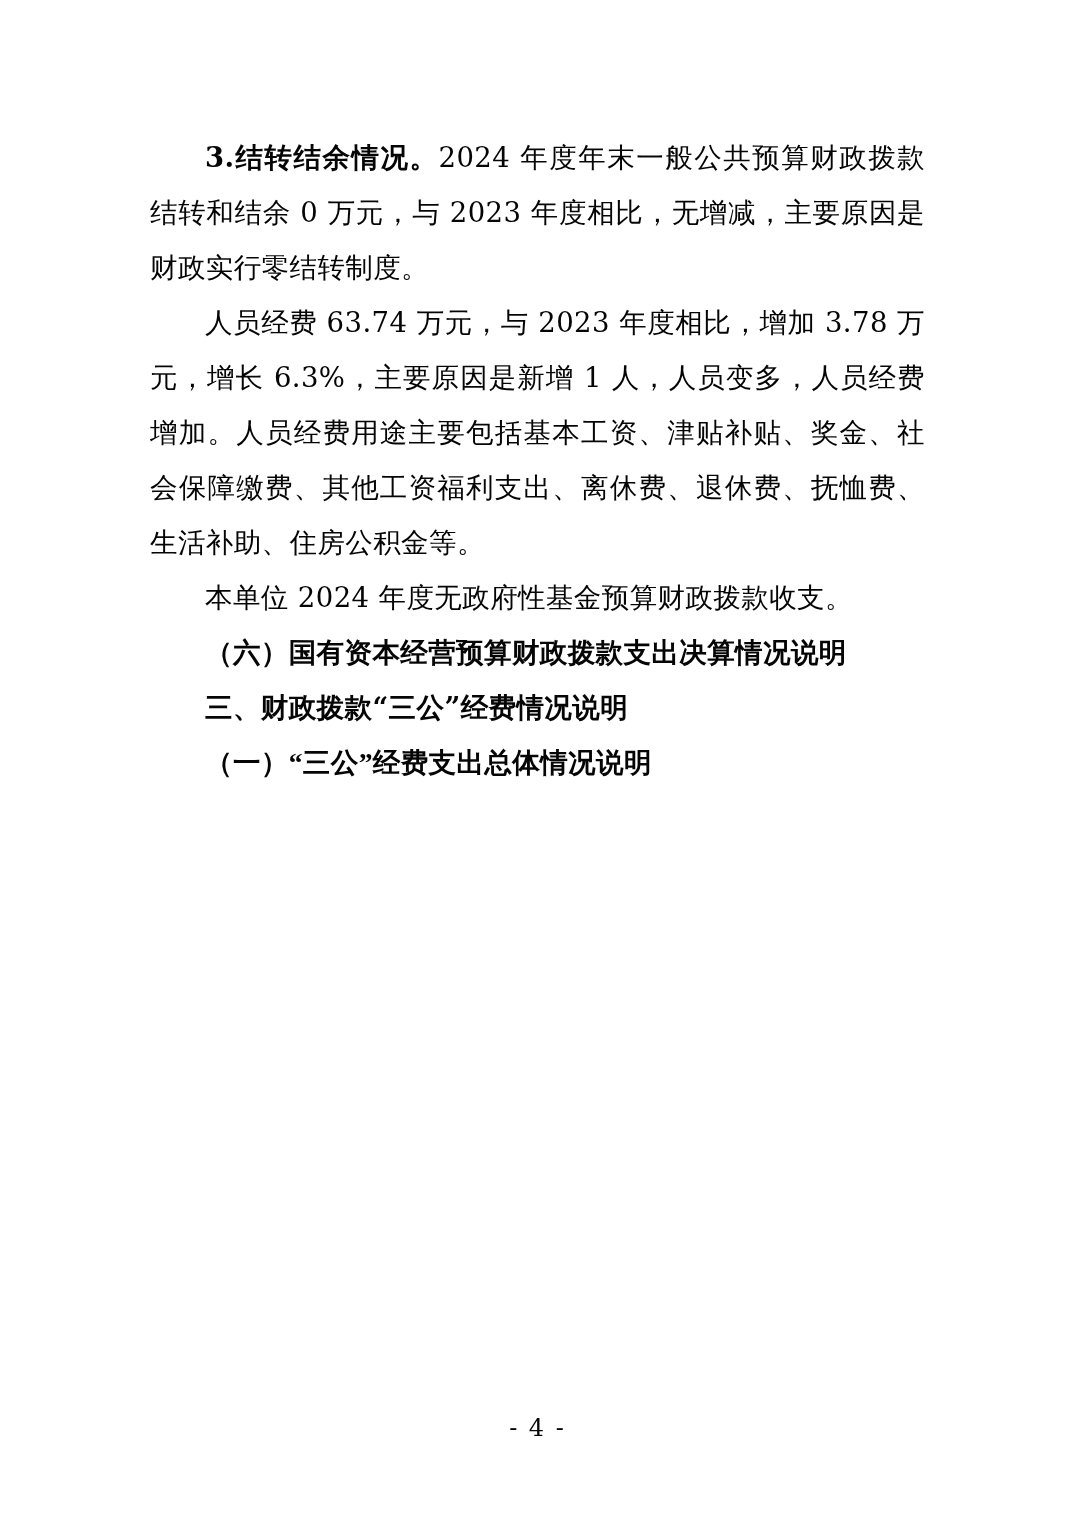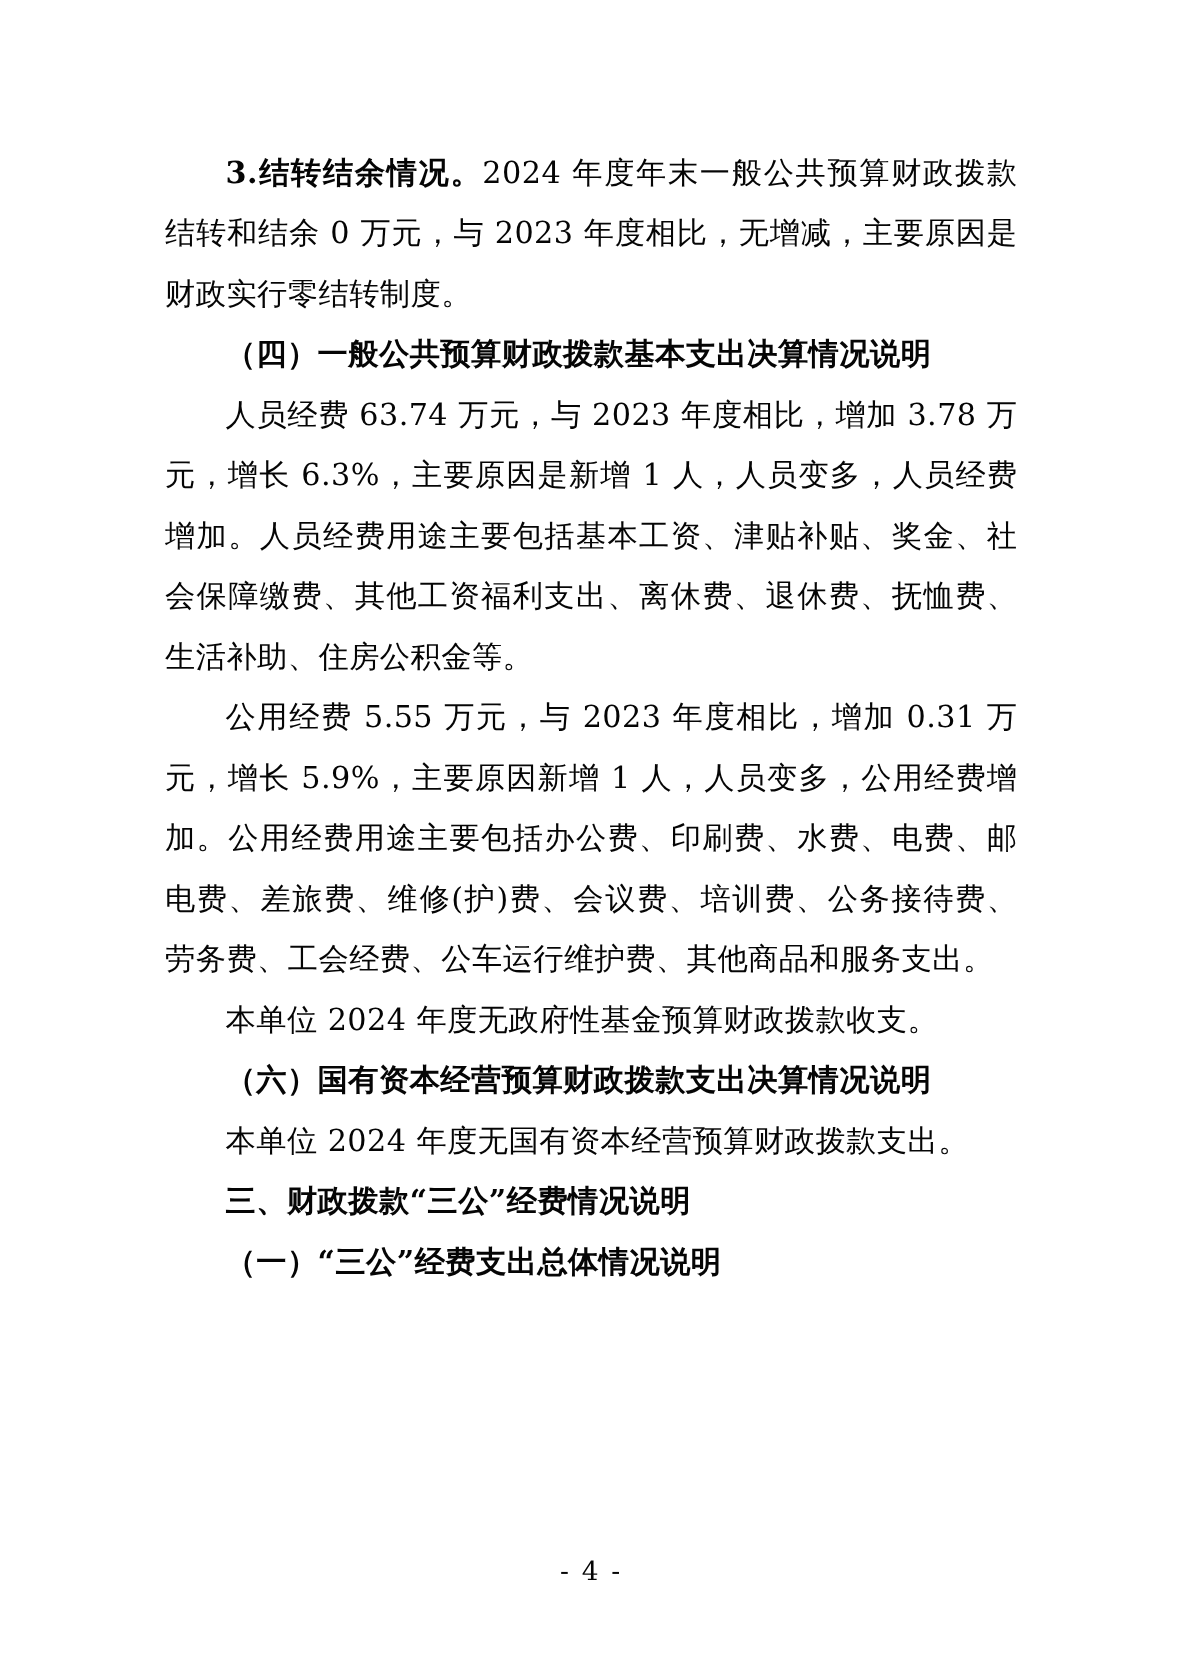--- a/index.html
+++ b/index.html
@@ -39,20 +39,21 @@
   .noindent {
     text-indent: 0;
   }
   .heading {
     font-weight: bold;
     text-indent: 2em;
   }
   .sub-heading {
     font-weight: bold;
     text-indent: 2em;
+    font-family: Liberation Serif, serif;
   }
   .page-number {
     position: absolute;
     left: 0;
     right: 0;
     bottom: 78px;
     text-align: center;
     font-size: 24px;
     font-family: "DejaVu Serif", "Liberation Serif", serif;
     color: #050505;
@@ -63,34 +64,31 @@
   }
 </style>
 </head>
 <body>
 
 <div class="page">
   <div class="body-text">
 
     <p class="indent"><span class="run-bold">3.结转结余情况。</span><span>2024 年度年末一般公共预算财政拨款结转和结余 0 万元，与 2023 年度相比，无增减，主要原因是财政实行零结转制度。</span></p>
 
-    <p class="heading">（四）一般公共预算财政拨款基本支出决算情况说明</p>
 
 
 
     <p class="indent">人员经费 63.74 万元，与 2023 年度相比，增加 3.78 万元，增长 6.3%，主要原因是新增 1 人，人员变多，人员经费增加。人员经费用途主要包括基本工资、津贴补贴、奖金、社会保障缴费、其他工资福利支出、离休费、退休费、抚恤费、生活补助、住房公积金等。</p>
 
-    <p class="indent">公用经费 5.55 万元，与 2023 年度相比，增加 0.31 万元，增长 5.9%，主要原因新增 1 人，人员变多，公用经费增加。公用经费用途主要包括办公费、印刷费、水费、电费、邮电费、差旅费、维修(护)费、会议费、培训费、公务接待费、劳务费、工会经费、公车运行维护费、其他商品和服务支出。</p>
 
 
     <p class="indent">本单位 2024 年度无政府性基金预算财政拨款收支。</p>
 
     <p class="heading">（六）国有资本经营预算财政拨款支出决算情况说明</p>
 
-    <p class="indent">本单位 2024 年度无国有资本经营预算财政拨款支出。</p>
 
     <p class="heading">三、财政拨款“三公”经费情况说明</p>
 
     <p class="sub-heading">（一）“三公”经费支出总体情况说明</p>
 
   </div>
   <div class="page-number">- 4 -</div>
 </div>
 
 </body></html>

